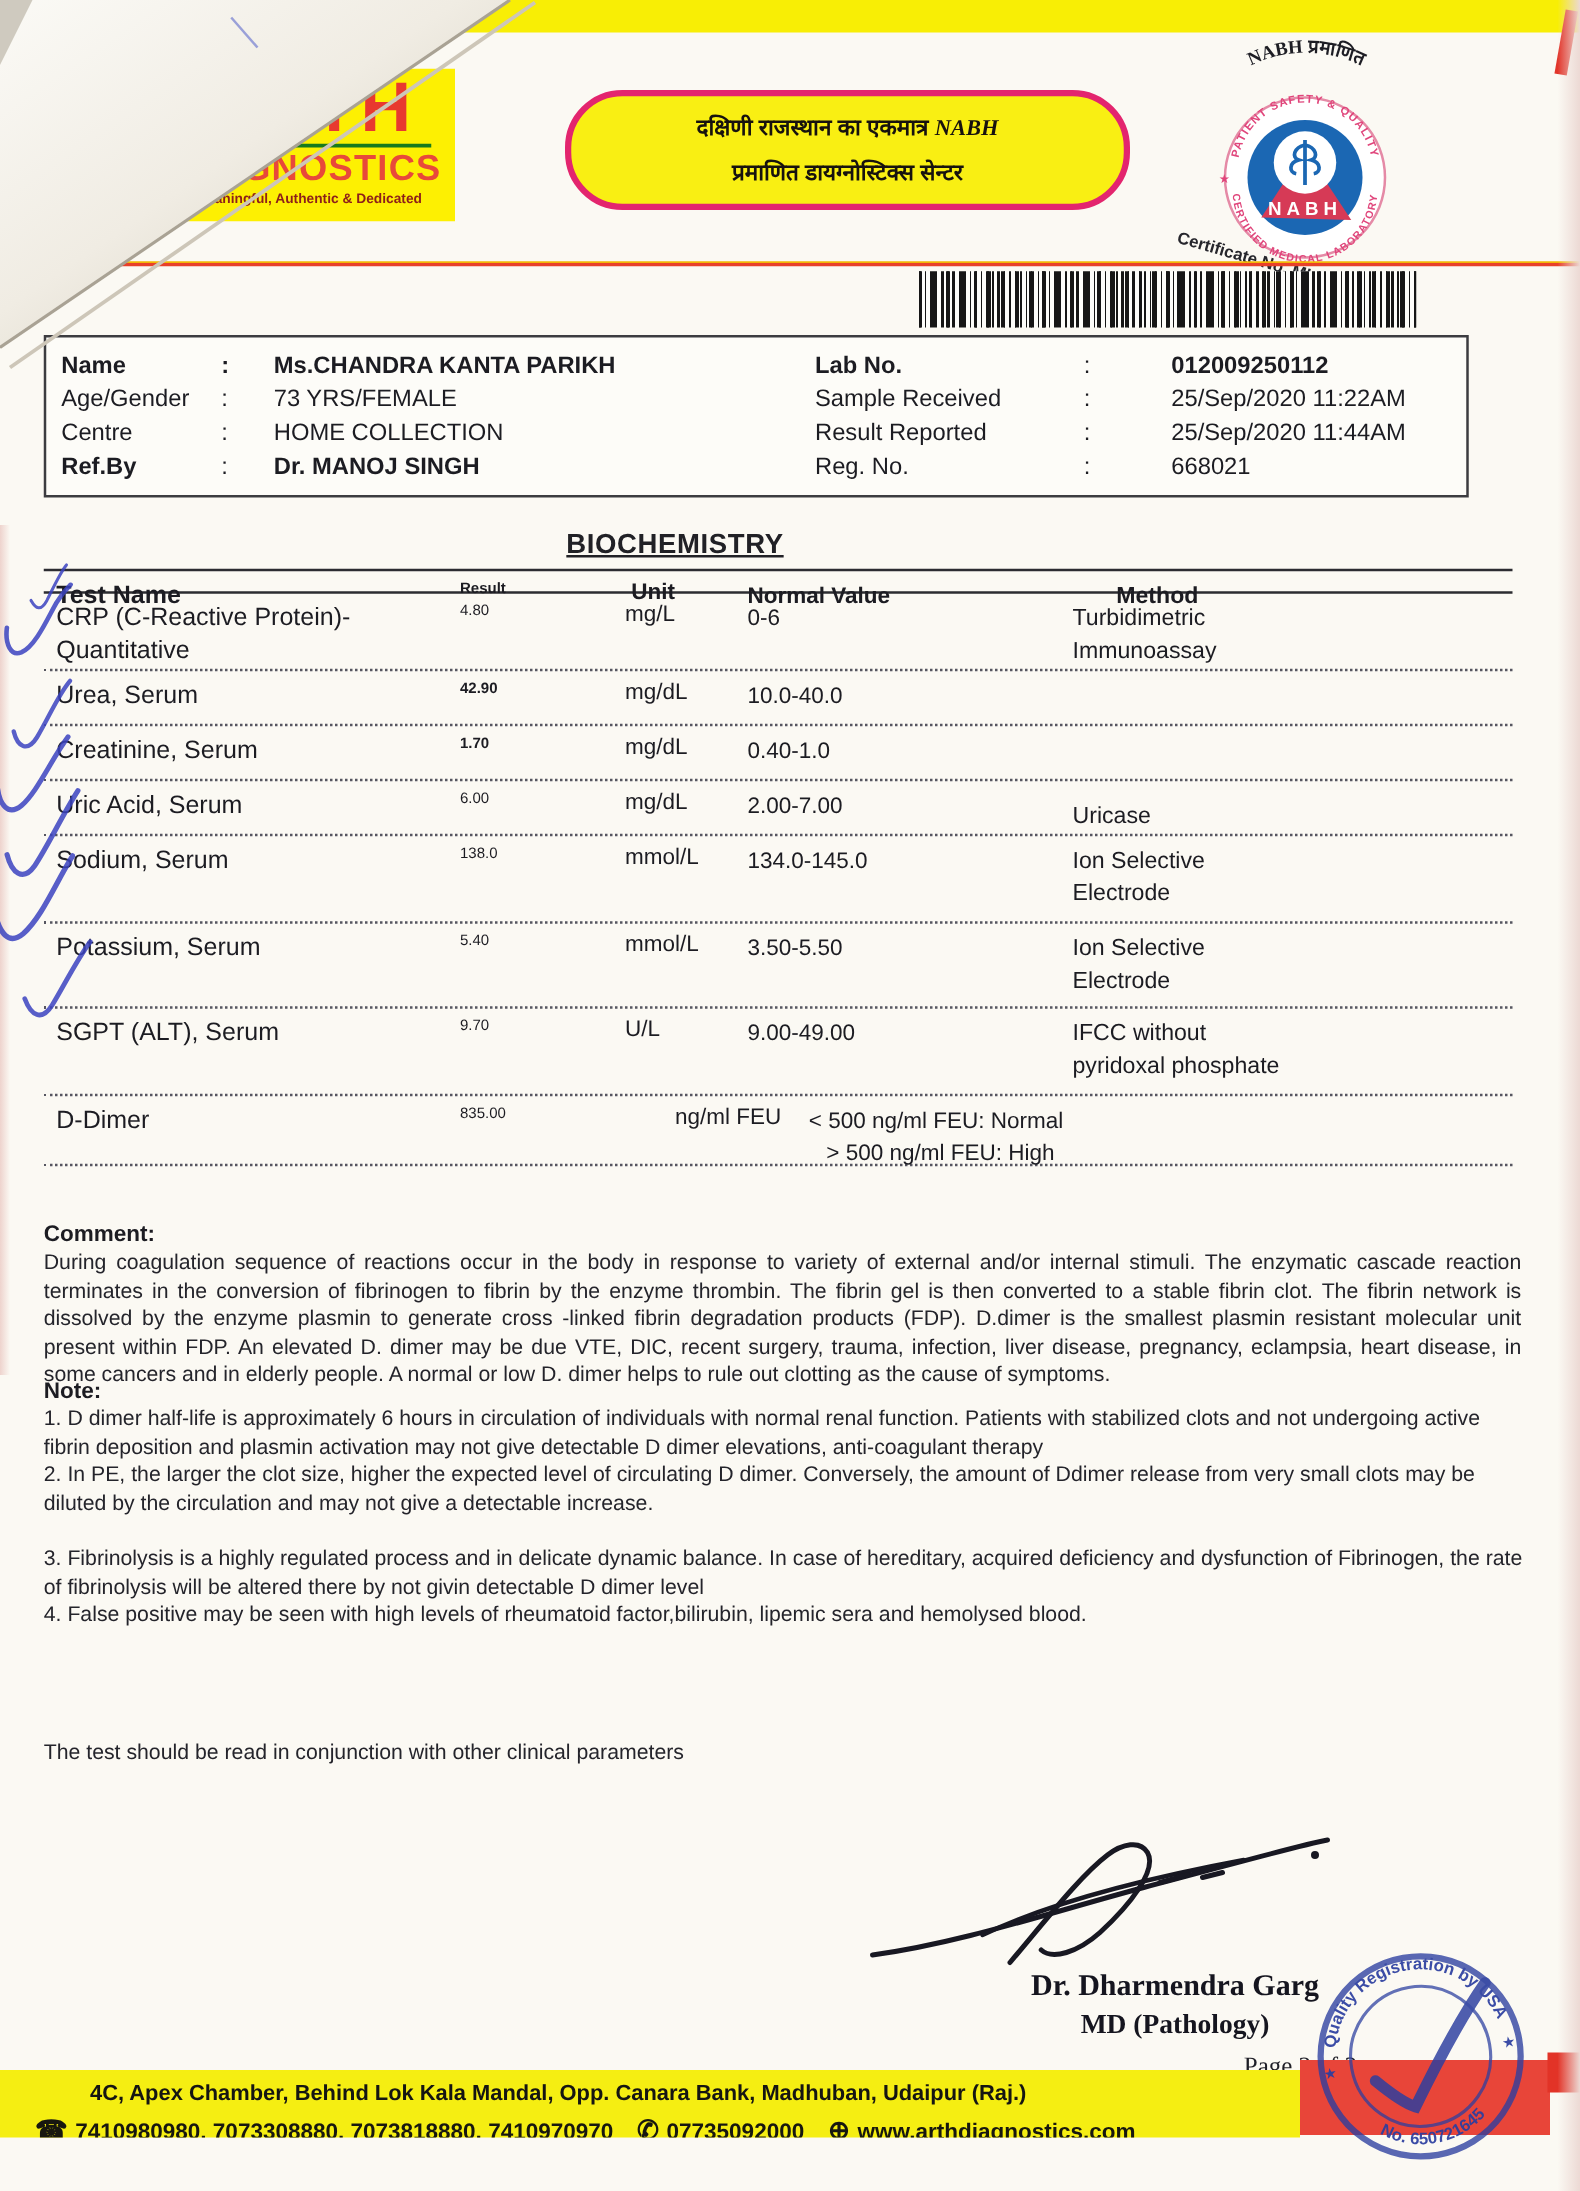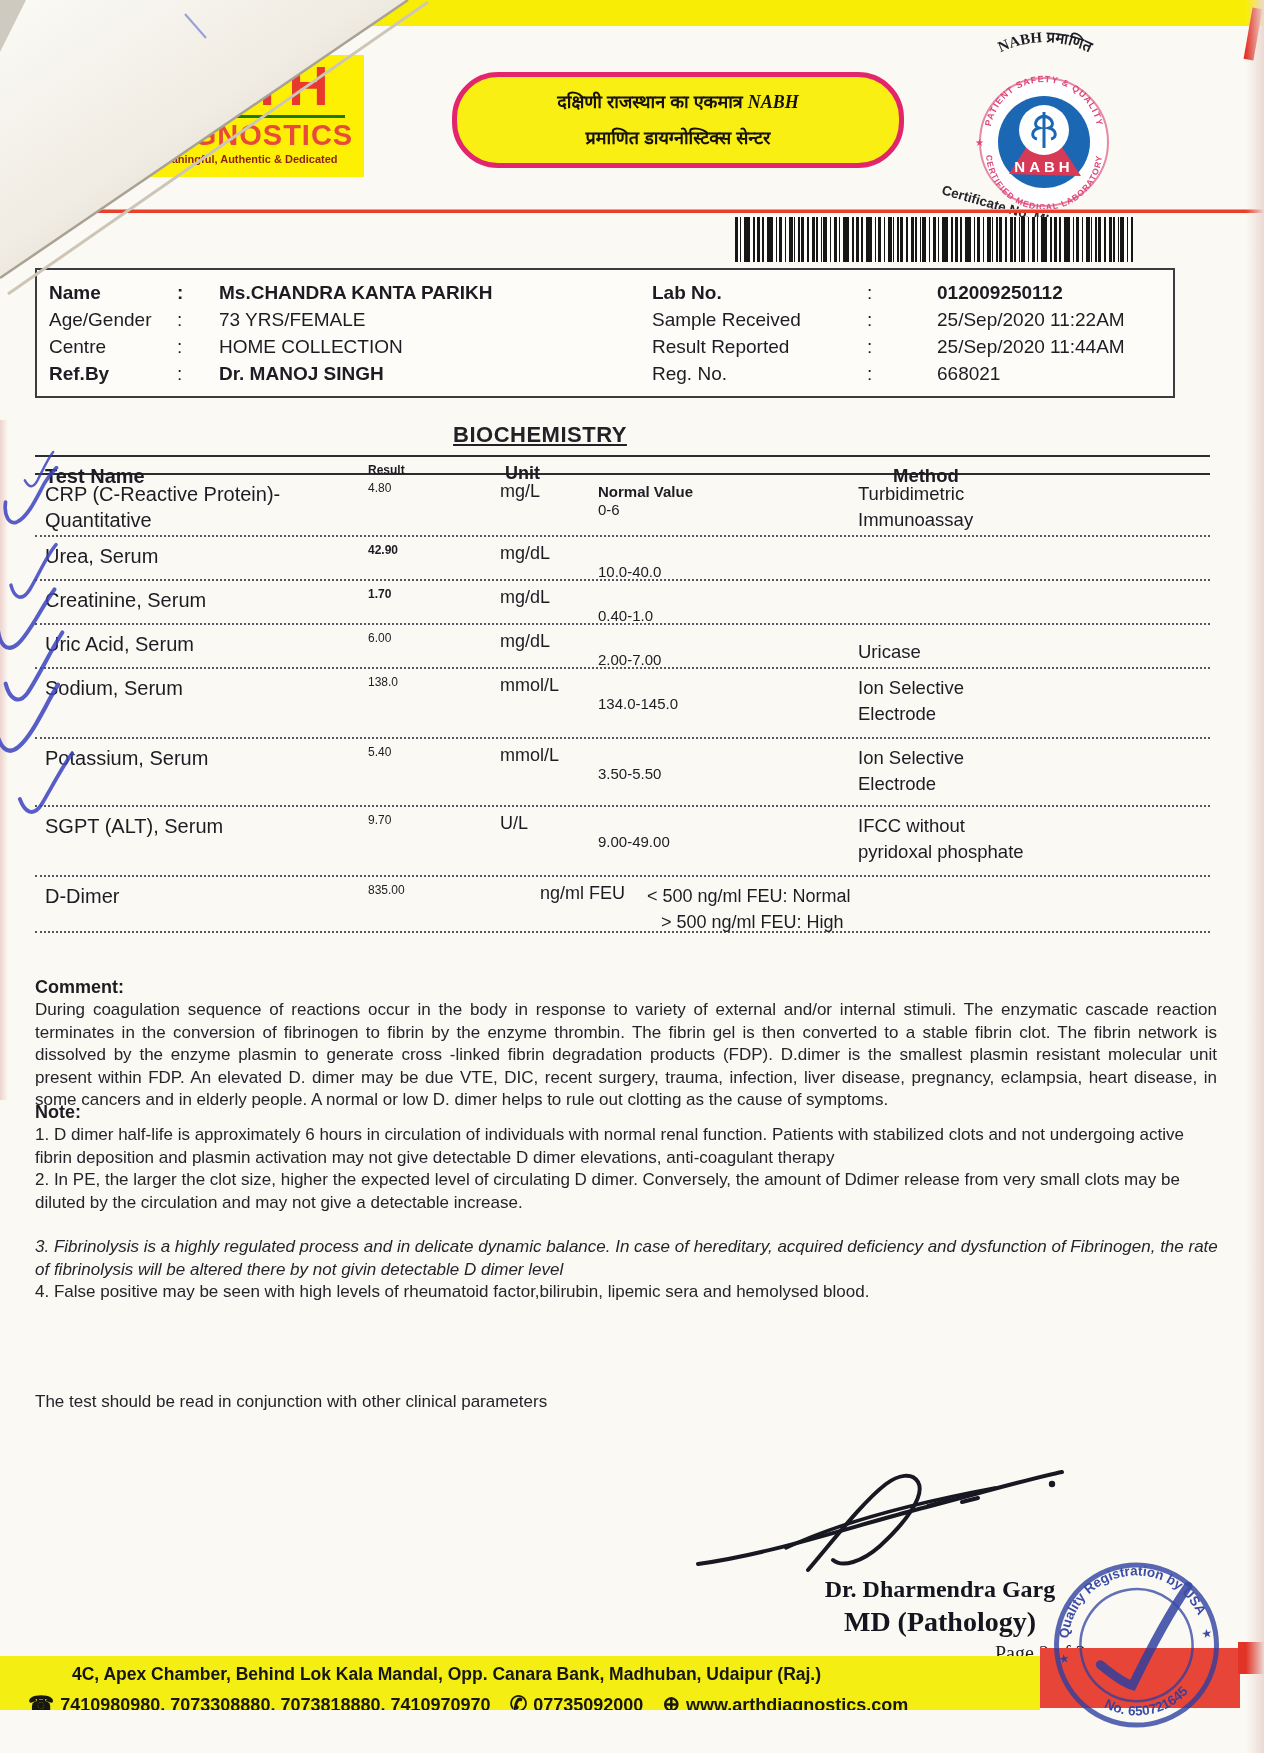--- a/index.html
+++ b/index.html
@@ -47,21 +47,21 @@
   
   .title{position:absolute;left:35px;top:422px;width:1010px;text-align:center;
          font-size:22px;font-weight:bold;letter-spacing:.5px;text-decoration:underline;color:#212126;}
   .rtable{position:absolute;left:35px;top:455px;width:1175px;}
   .trow{position:relative;border-bottom:2px dotted #565660;}
   .thead{border-top:2px solid #2c2c31;border-bottom:2px solid #2c2c31;height:20px;font-weight:bold;font-size:19px;}
   .c{position:absolute;top:6px;}
   .c-name{left:10px;width:330px;font-size:20px;line-height:26px;}
   .c-result{left:333px;width:120px;font-size:12px;}
   .c-unit{left:465px;width:95px;font-size:18px;}
-  .c-normal{left:563px;width:270px;font-size:15px;line-height:26px;margin-top:16px;}
+  .c-normal{left:563px;width:270px;font-size:18px;line-height:26px;}
   .c-method{left:823px;width:340px;font-size:18.5px;line-height:26px;}
   .h-unit{left:470px;}
   .h-method{left:858px;}
   .sect{height:34px;border-bottom:2px dotted #565660;}
   .sect div{position:absolute;top:4px;left:0;width:1050px;text-align:center;font-weight:bold;font-size:19.5px;}
   .dd-unit{left:505px;width:108px;}
   .dd-normal{left:612px;width:330px;}
   .dd-normal .l2{padding-left:14px;}
 
   
@@ -71,21 +71,21 @@
   .note{position:absolute;left:35px;top:1100px;width:1186px;}
   .note p{margin:0;}
   .gap{height:22px;}
   .closing{position:absolute;left:35px;top:1392px;width:900px;font-size:17px;color:#24242b;}
 
   
   .sig-svg{position:absolute;left:690px;top:1462px;width:385px;height:118px;}
   .doc-name{position:absolute;left:760px;top:1576px;width:360px;text-align:center;
             font-family:"Liberation Serif",serif;font-weight:bold;font-size:24px;color:#15151f;}
   .doc-degree{position:absolute;left:760px;top:1606px;width:360px;text-align:center;
-            font-family:"Liberation Serif",serif;font-weight:bold;font-size:28px;color:#15151f;}
+            font-family:"Liberation Serif",serif;font-weight:bold;font-size:22px;color:#15151f;}
   .page-num{position:absolute;left:995px;top:1642px;font-family:"Liberation Serif",serif;font-size:20px;color:#1e1e26;}
 
   .footer-band{position:absolute;left:0;top:1656px;width:1040px;height:54px;background:#f5ee12;overflow:hidden;}
   .addr{position:absolute;left:72px;top:8px;font-size:17.5px;font-weight:bold;color:#151512;white-space:nowrap;}
   .phone-line{position:absolute;left:28px;top:36px;font-size:18px;font-weight:bold;color:#17170f;white-space:nowrap;}
   .phone-line .ic{font-size:21px;margin-right:6px;}
   .phone-line .ic2{margin-left:14px;}
   .footer-red{position:absolute;left:1040px;top:1648px;width:200px;height:60px;background:#e84539;}
   .footer-red2{position:absolute;left:1238px;top:1642px;width:26px;height:32px;background:#e23327;}
   .stamp-svg{position:absolute;left:1048px;top:1556px;width:178px;height:178px;transform:rotate(-10deg);opacity:.92;z-index:5;}
@@ -306,21 +306,21 @@
   <div class="comment" data-name="comment-section">
     <div class="blab" data-name="comment-label">Comment:</div>
     <div class="body-text" data-name="comment-body">During coagulation sequence of reactions occur in the body in response to variety of external and/or internal stimuli. The enzymatic cascade reaction terminates in the conversion of fibrinogen to fibrin by the enzyme thrombin. The fibrin gel is then converted to a stable fibrin clot. The fibrin network is dissolved by the enzyme plasmin to generate cross -linked fibrin degradation products (FDP). D.dimer is the smallest plasmin resistant molecular unit present within FDP. An elevated D. dimer may be due VTE, DIC, recent surgery, trauma, infection, liver disease, pregnancy, eclampsia, heart disease, in some cancers and in elderly people. A normal or low D. dimer helps to rule out clotting as the cause of symptoms.</div>
   </div>
 
   <div class="note" data-name="note-section">
     <div class="blab" data-name="note-label">Note:</div>
     <p class="body-text" style="text-align:left;" data-name="note-item">1. D dimer half-life is approximately 6 hours in circulation of individuals with normal renal function. Patients with stabilized clots and not undergoing active fibrin deposition and plasmin activation may not give detectable D dimer elevations, anti-coagulant therapy</p>
     <p class="body-text" style="text-align:left;" data-name="note-item">2. In PE, the larger the clot size, higher the expected level of circulating D dimer. Conversely, the amount of Ddimer release from very small clots may be diluted by the circulation and may not give a detectable increase.</p>
     <div class="gap" data-name="spacer"></div>
-    <p class="body-text" style="text-align:left;font-style:italic;" data-name="note-item">3. Fibrinolysis is a highly regulated process and in delicate dynamic balance. In case of hereditary, acquired deficiency and dysfunction of Fibrinogen, the rate of fibrinolysis will be altered there by not givin detectable D dimer level</p>
+    <p class="body-text" style="text-align:left;" data-name="note-item">3. Fibrinolysis is a highly regulated process and in delicate dynamic balance. In case of hereditary, acquired deficiency and dysfunction of Fibrinogen, the rate of fibrinolysis will be altered there by not givin detectable D dimer level</p>
     <p class="body-text" style="text-align:left;" data-name="note-item">4. False positive may be seen with high levels of rheumatoid factor,bilirubin, lipemic sera and hemolysed blood.</p>
   </div>
 
   <div class="closing" data-name="closing-line">The test should be read in conjunction with other clinical parameters</div>
 
   <svg class="sig-svg" viewBox="0 0 385 118" data-name="doctor-signature">
     <path d="M8,102 C80,92 150,68 225,48 C290,31 350,14 372,10" stroke="#181822" stroke-width="4" fill="none" stroke-linecap="round"></path>
     <path d="M118,108 C150,70 175,38 196,22 C208,13 222,10 228,20 C236,34 214,62 190,84 C172,100 152,106 143,98" stroke="#181822" stroke-width="4" fill="none" stroke-linecap="round"></path>
     <path d="M96,86 C150,60 230,40 305,26" stroke="#181822" stroke-width="3.5" fill="none" stroke-linecap="round"></path>
     <path d="M238,44 l22,-6 M272,40 l16,-4" stroke="#181822" stroke-width="4" fill="none" stroke-linecap="round"></path>

